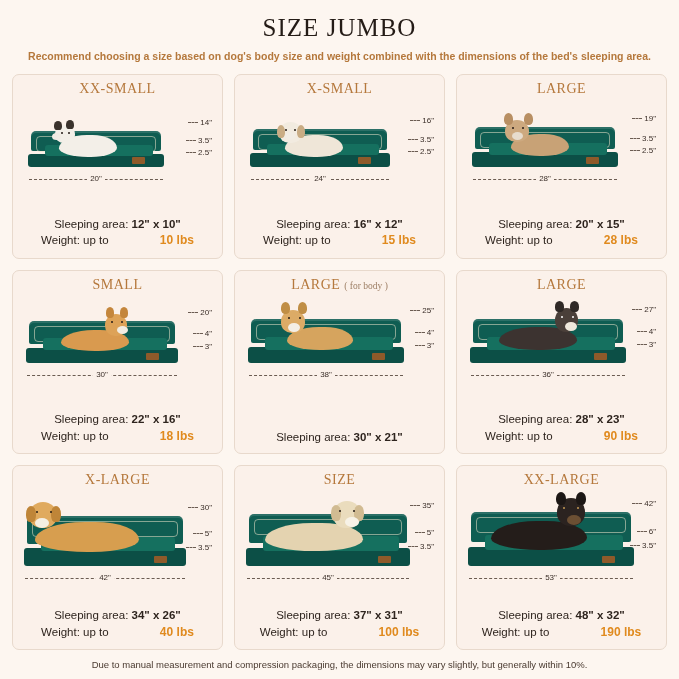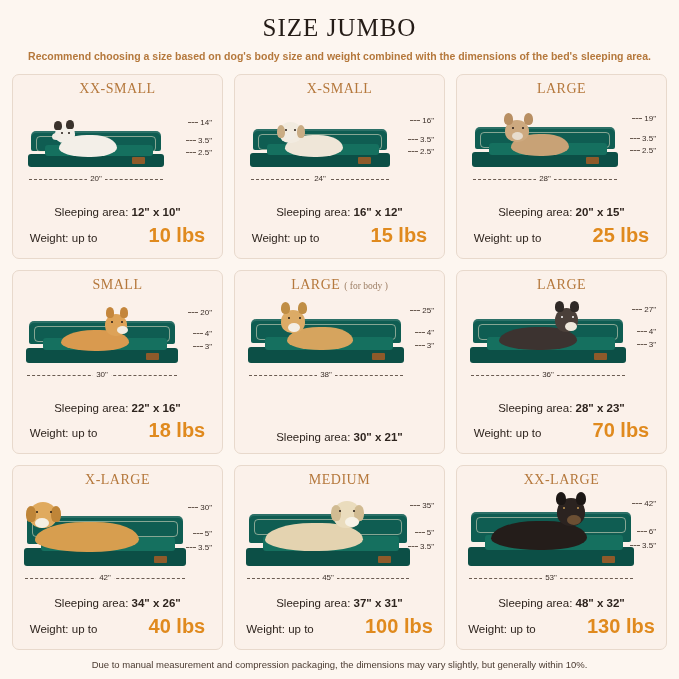--- a/index.html
+++ b/index.html
@@ -205,21 +205,21 @@
     font-size: 11.5px;
     color: #2e241e;
     white-space: nowrap;
   }
   .spec-line .val {
     font-weight: bold;
   }
   .weight .num {
     color: #e08a1e;
     font-weight: bold;
-    font-size: 20px;
+    font-size: 12px;
     margin-left: 48px;
   }
   .footer {
     text-align: center;
     font-size: 9.5px;
     color: #4a3a30;
     padding: 9px 0 3px 0;
   }
 </style>
 </head>
@@ -376,21 +376,21 @@
         </div>
       </div>
       <div class="specs">
         <div class="spec-line">
           <span>Sleeping area:</span>
           <span class="val">20" x 15"</span>
         </div>
         <div class="spec-line weight">
           <span>Weight:</span>
           <span>up to</span>
-          <span class="num">25 lbs</span>
+          <span class="num">28 lbs</span>
         </div>
       </div>
     </div>
 
     <div class="card">
       <div class="card-title">
         <span>SMALL</span>
         <span class="paren"></span>
       </div>
       <div class="illus">
@@ -527,21 +527,21 @@
         </div>
       </div>
       <div class="specs">
         <div class="spec-line">
           <span>Sleeping area:</span>
           <span class="val">28" x 23"</span>
         </div>
         <div class="spec-line weight">
           <span>Weight:</span>
           <span>up to</span>
-          <span class="num">70 lbs</span>
+          <span class="num">90 lbs</span>
         </div>
       </div>
     </div>
 
     <div class="card">
       <div class="card-title">
         <span>X-LARGE</span>
         <span class="paren"></span>
       </div>
       <div class="illus" style="height:92px;">
@@ -586,21 +586,21 @@
         <div class="spec-line weight">
           <span>Weight:</span>
           <span>up to</span>
           <span class="num">40 lbs</span>
         </div>
       </div>
     </div>
 
     <div class="card">
       <div class="card-title">
-        <span>MEDIUM</span>
+        <span>SIZE</span>
         <span class="paren"></span>
       </div>
       <div class="illus" style="height:92px;">
         <div class="bed" style="left:6px;bottom:16px;width:158px;height:52px;">
           <div class="backrest" style="height:29px;"></div>
           <div class="base" style="height:18px;"></div>
           <div class="cushion" style="bottom:15px;height:15px;"></div>
           <div class="tag"></div>
         </div>
         <div class="dog" style="left:22px;bottom:31px;width:98px;height:28px;background:#e4d3b0;">
@@ -683,21 +683,21 @@
         </div>
       </div>
       <div class="specs">
         <div class="spec-line">
           <span>Sleeping area:</span>
           <span class="val">48" x 32"</span>
         </div>
         <div class="spec-line weight">
           <span>Weight:</span>
           <span>up to</span>
-          <span class="num">130 lbs</span>
+          <span class="num">190 lbs</span>
         </div>
       </div>
     </div>
 
   </div>
 
   <div class="footer">Due to manual measurement and compression packaging, the dimensions may vary slightly, but generally within 10%.</div>
 </div>
 
 </body></html>

